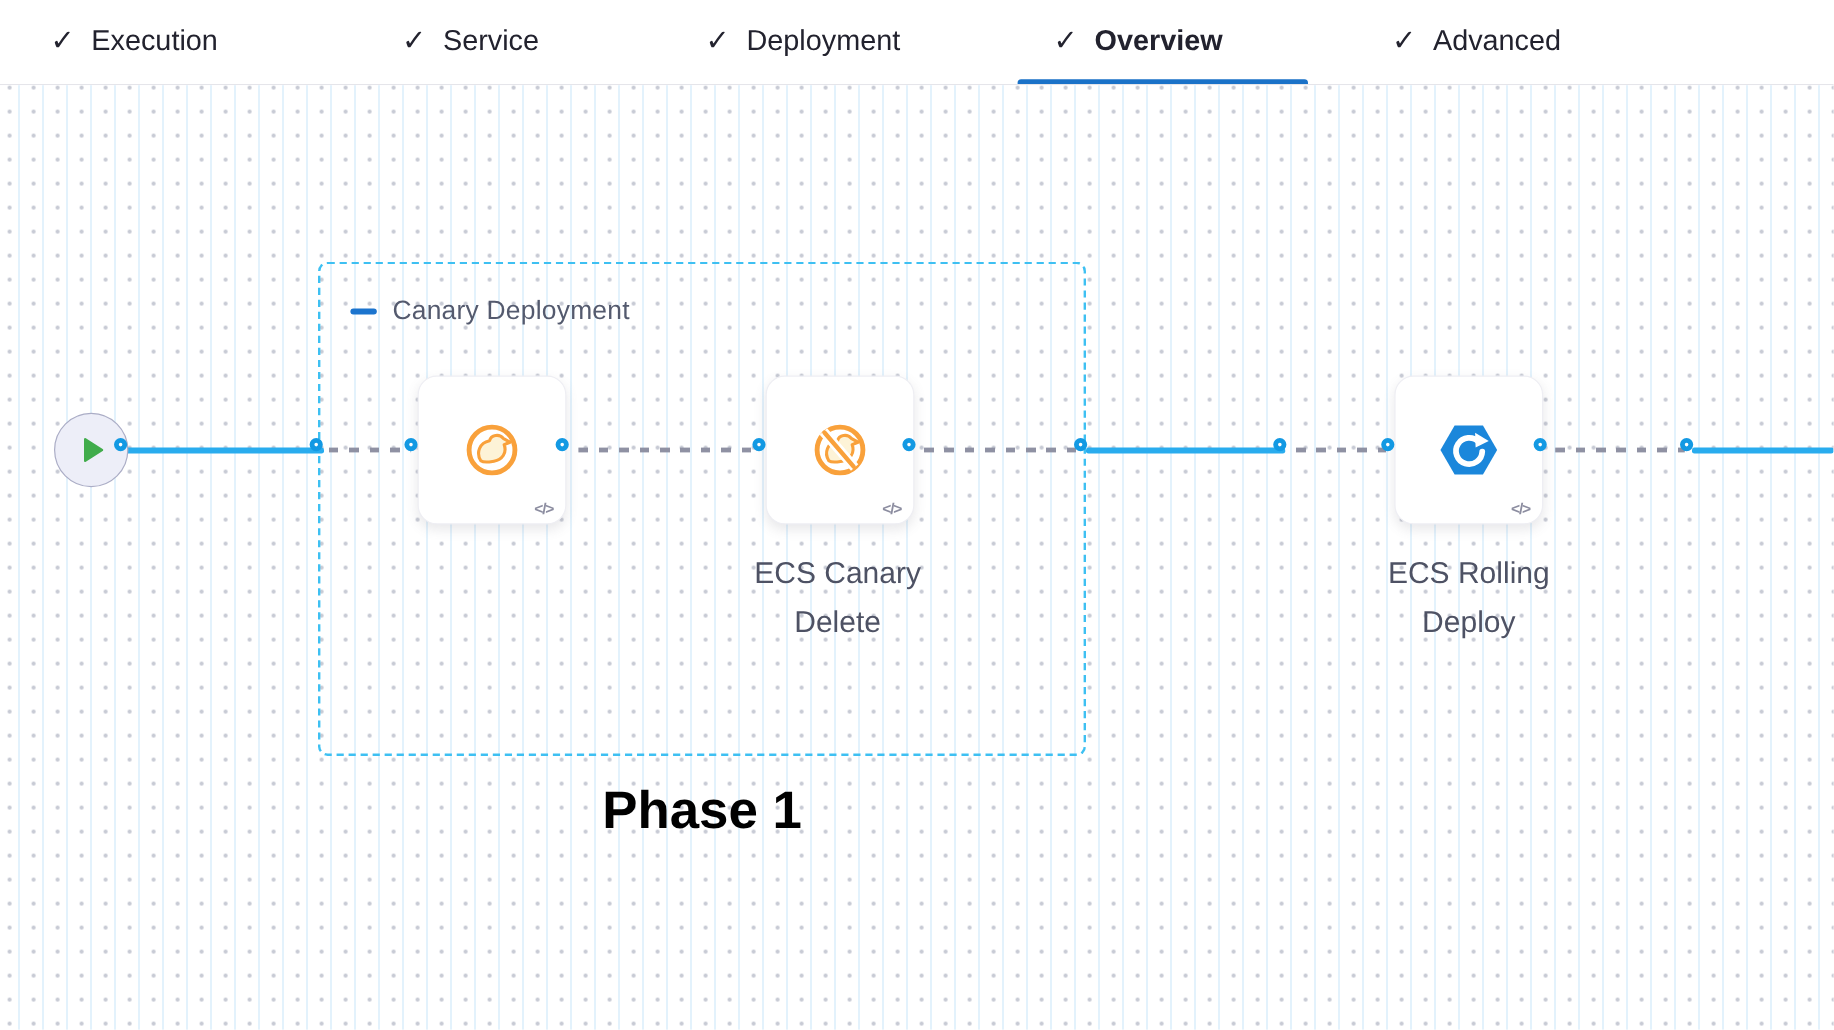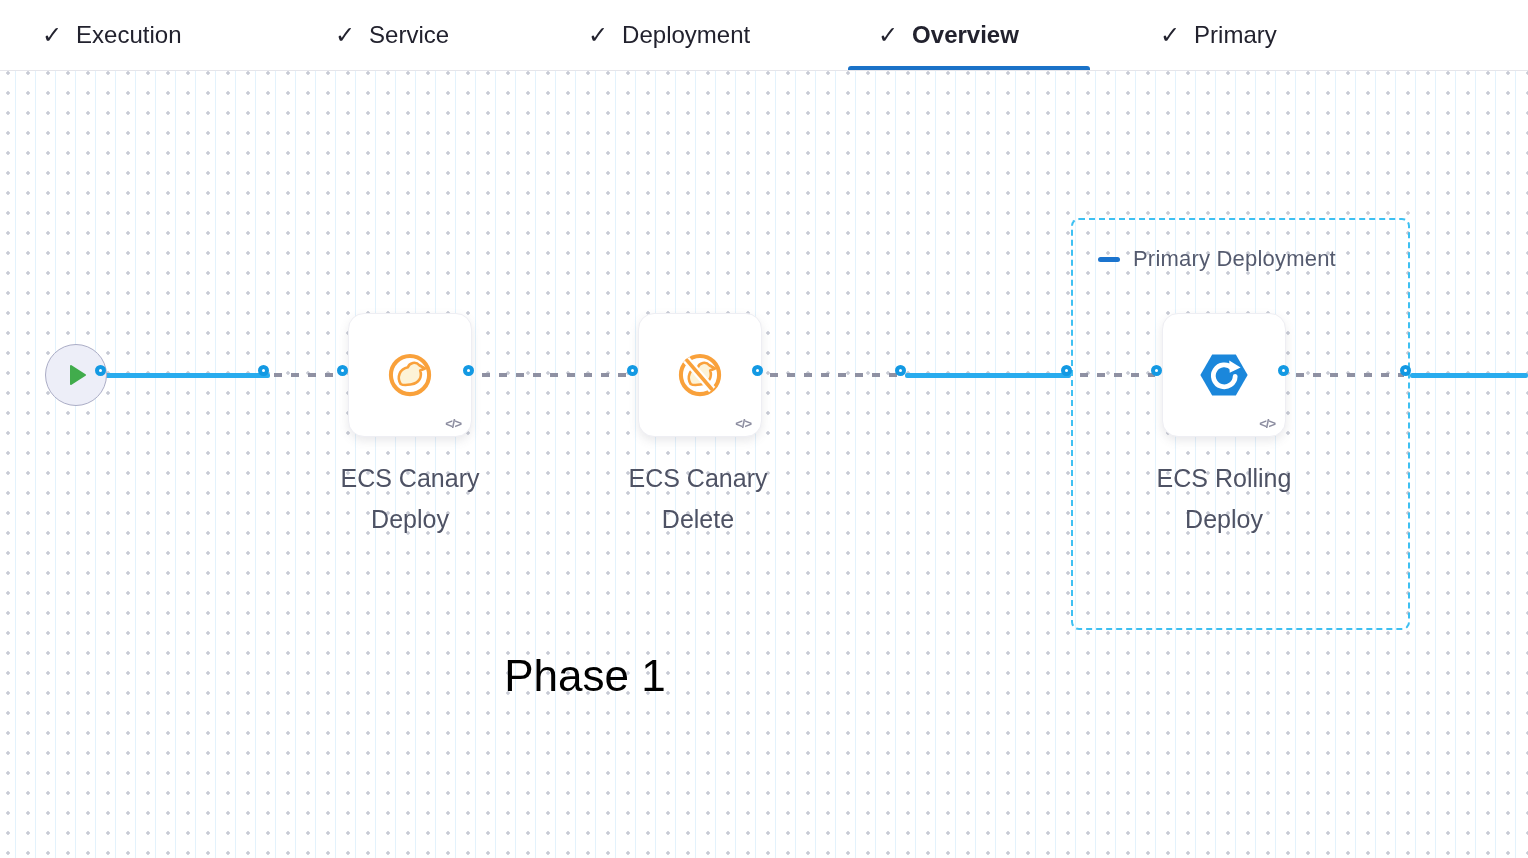--- a/index.html
+++ b/index.html
@@ -78,21 +78,21 @@
   }
   
   .step-label {
     position:absolute; top:387px; width:180px; text-align:center; z-index:3;
     font-size:25px; line-height:41px; color:#4e5264;
   }
   .step-label-1 { left:320px; } .step-label-2 { left:608px; } .step-label-3 { left:1134px; }
   
   .phase-label {
     position:absolute; top:580px; text-align:center; z-index:3;
-    font-size:44px; font-weight:400; color:#000;
+    font-size:44px; font-weight:700; color:#000;
   }
   .phase-1 { left:265px; width:640px; }
   .phase-2 { left:1071px; width:339px; }
 </style>
 </head>
 <body>
 
 <div class="tabbar">
   <div class="tab" style="left:42px">
     <span class="check">✓</span>
@@ -105,31 +105,31 @@
   <div class="tab" style="left:588px">
     <span class="check">✓</span>
     <span class="tab-label">Deployment</span>
   </div>
   <div class="tab active" style="left:878px">
     <span class="check">✓</span>
     <span class="tab-label">Overview</span>
   </div>
   <div class="tab" style="left:1160px">
     <span class="check">✓</span>
-    <span class="tab-label">Primary</span>
+    <span class="tab-label">Advanced</span>
   </div>
   <div class="tab-underline"></div>
 </div>
 
 <div class="canvas">
 
-  <div class="group group-2">
+  <div class="group group-1">
     <div class="group-header">
       <span class="collapse-minus"></span>
-      <span class="group-title">Primary Deployment</span>
+      <span class="group-title">Canary Deployment</span>
     </div>
   </div>
 
   <div class="line" style="left:76px;  width:194px;"></div>
   <div class="line" style="left:905px; width:166px;"></div>
   <div class="line" style="left:1410px;width:118px;"></div>
 
   <div class="dash" style="left:274px; width:68px;"></div>
   <div class="dash" style="left:482px; width:149px;"></div>
   <div class="dash" style="left:770px; width:129px;"></div>
@@ -174,19 +174,18 @@
 
   <div class="card card-3">
     <svg width="56" height="56" viewBox="0 0 64 64">
       <path d="M5 32 L18.5 8.6 L45.5 8.6 L59 32 L45.5 55.4 L18.5 55.4 Z" fill="#1b87db"></path>
       <path d="M41.5 24.5 A12.5 12.5 0 1 0 44.8 33.5" fill="none" stroke="#ffffff" stroke-width="5.5" stroke-linecap="round"></path>
       <path d="M38 15.5 L51 23.5 L38.5 29.5 Z" fill="#ffffff"></path>
     </svg>
     <span class="code-badge">&lt;/&gt;</span>
   </div>
 
-  <div class="step-label step-label-1">ECS Canary Deploy</div>
   <div class="step-label step-label-3">ECS Rolling Deploy</div>
   <div class="step-label step-label-2">ECS Canary Delete</div>
 
   <div class="phase-label phase-1">Phase 1</div>
 
 </div>
 
 </body></html>

